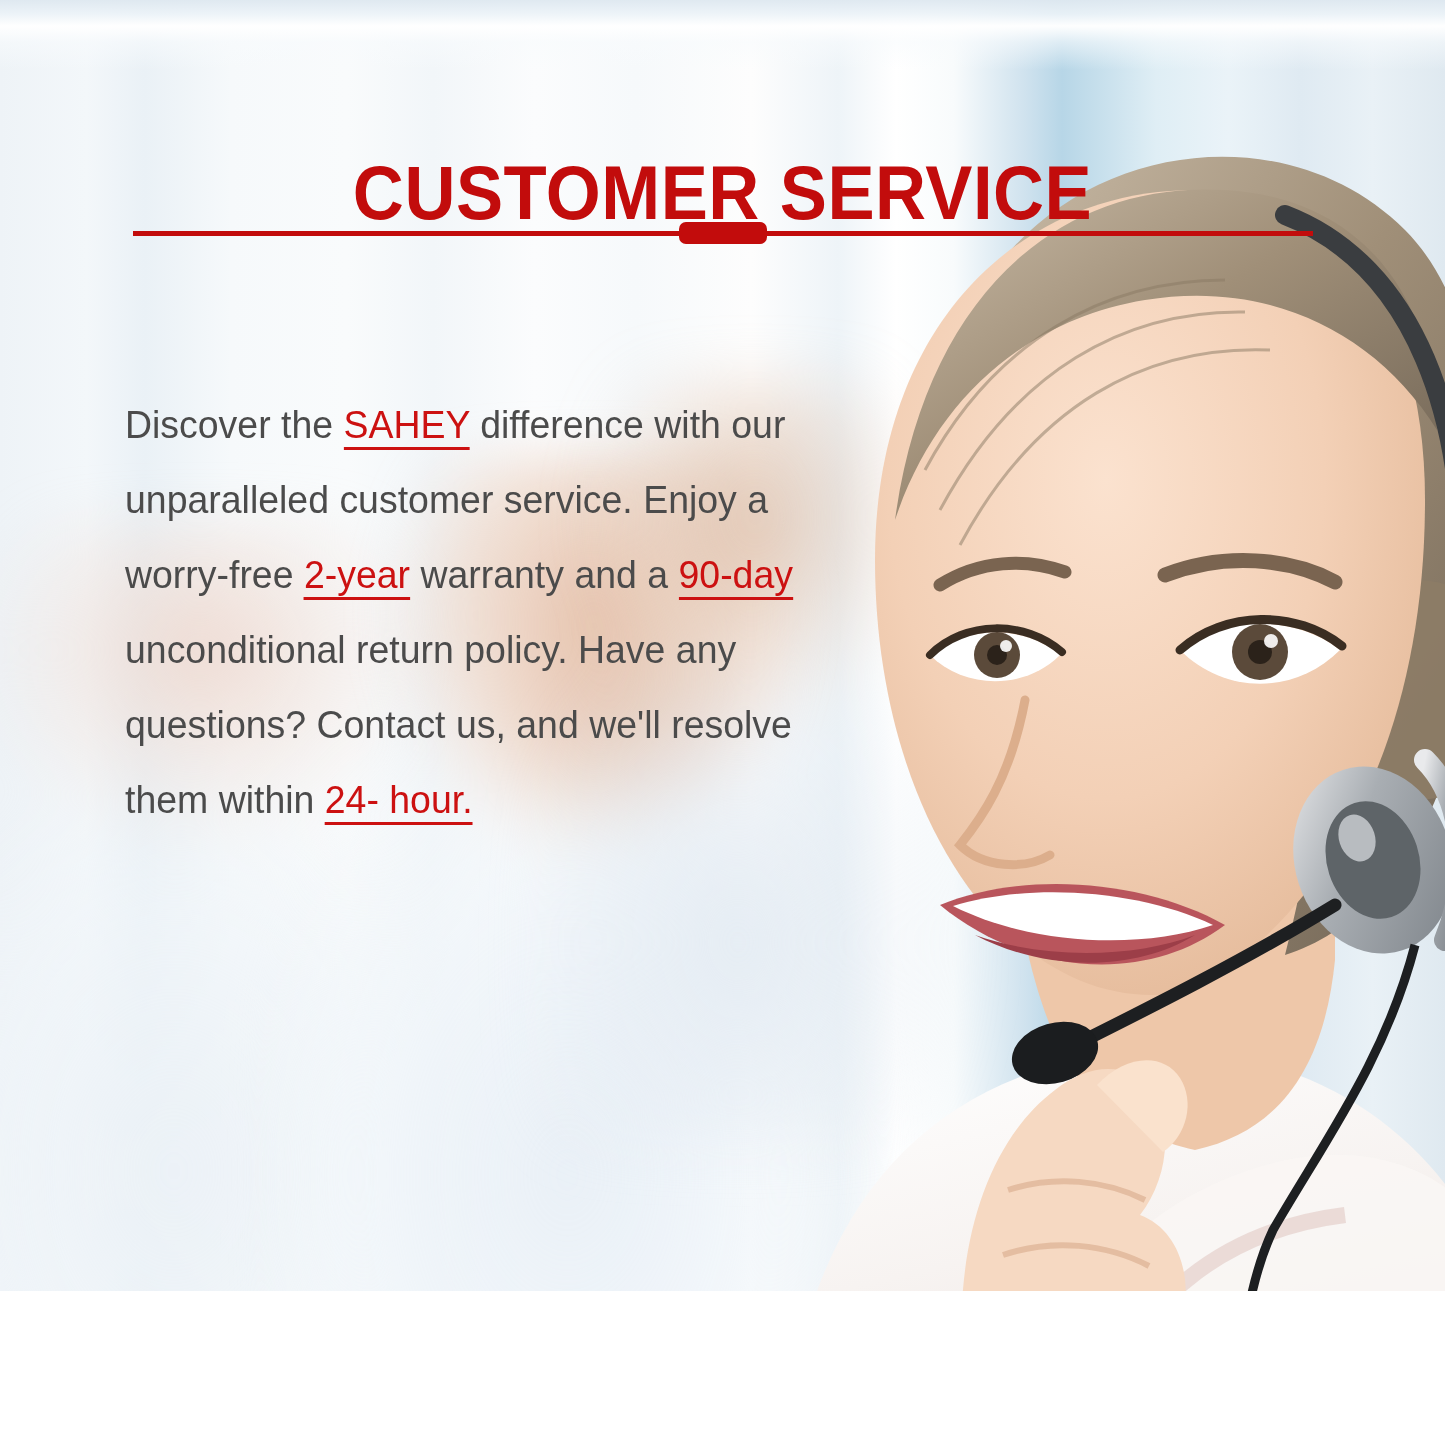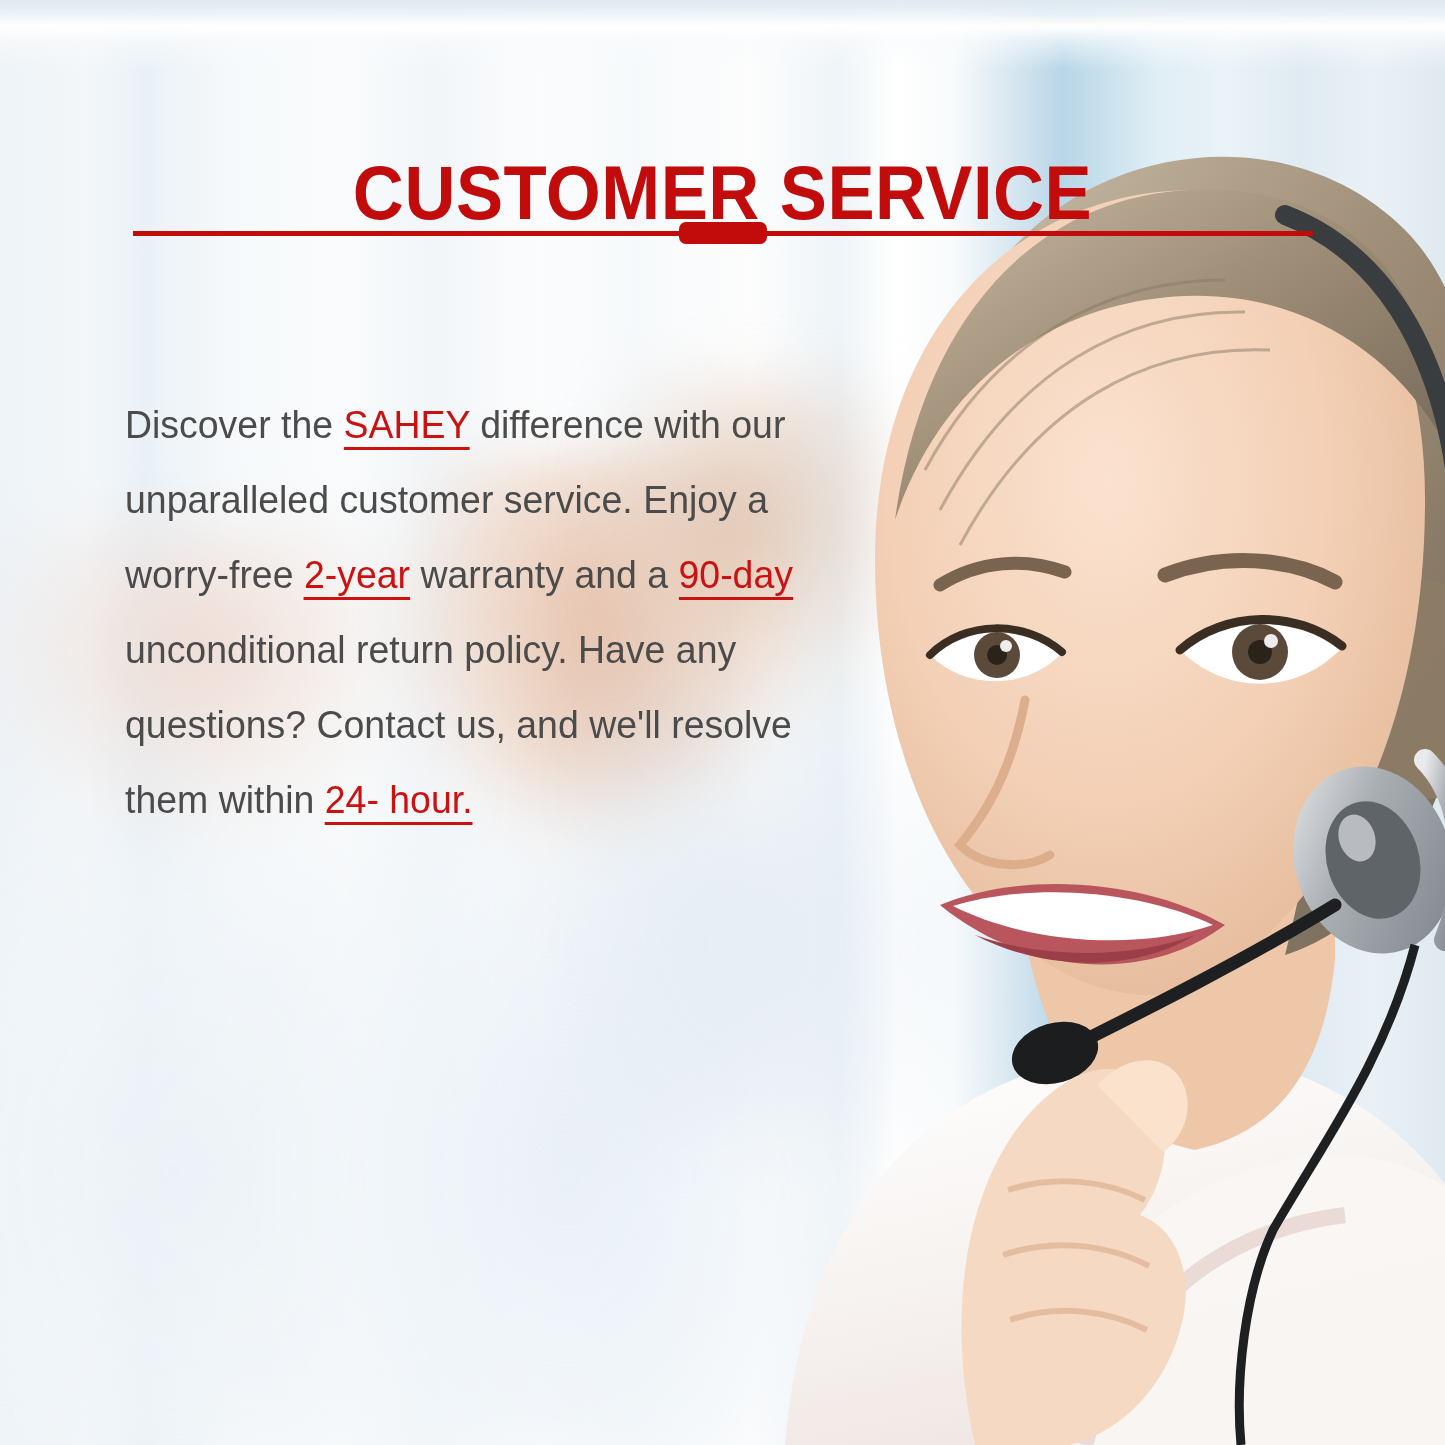--- a/index.html
+++ b/index.html
@@ -5,21 +5,21 @@
 <style>
   html, body {
     margin: 0;
     padding: 0;
     background: #ffffff;
   }
 
   .banner {
     position: relative;
     width: 1445px;
-    height: 1445px;
+    height: 1291px;
     overflow: hidden;
     font-family: "Liberation Sans", sans-serif;
     background: #f9a8d4;
   }
 
   
   .photo-bg {
     position: absolute;
     inset: 0;
     background:

